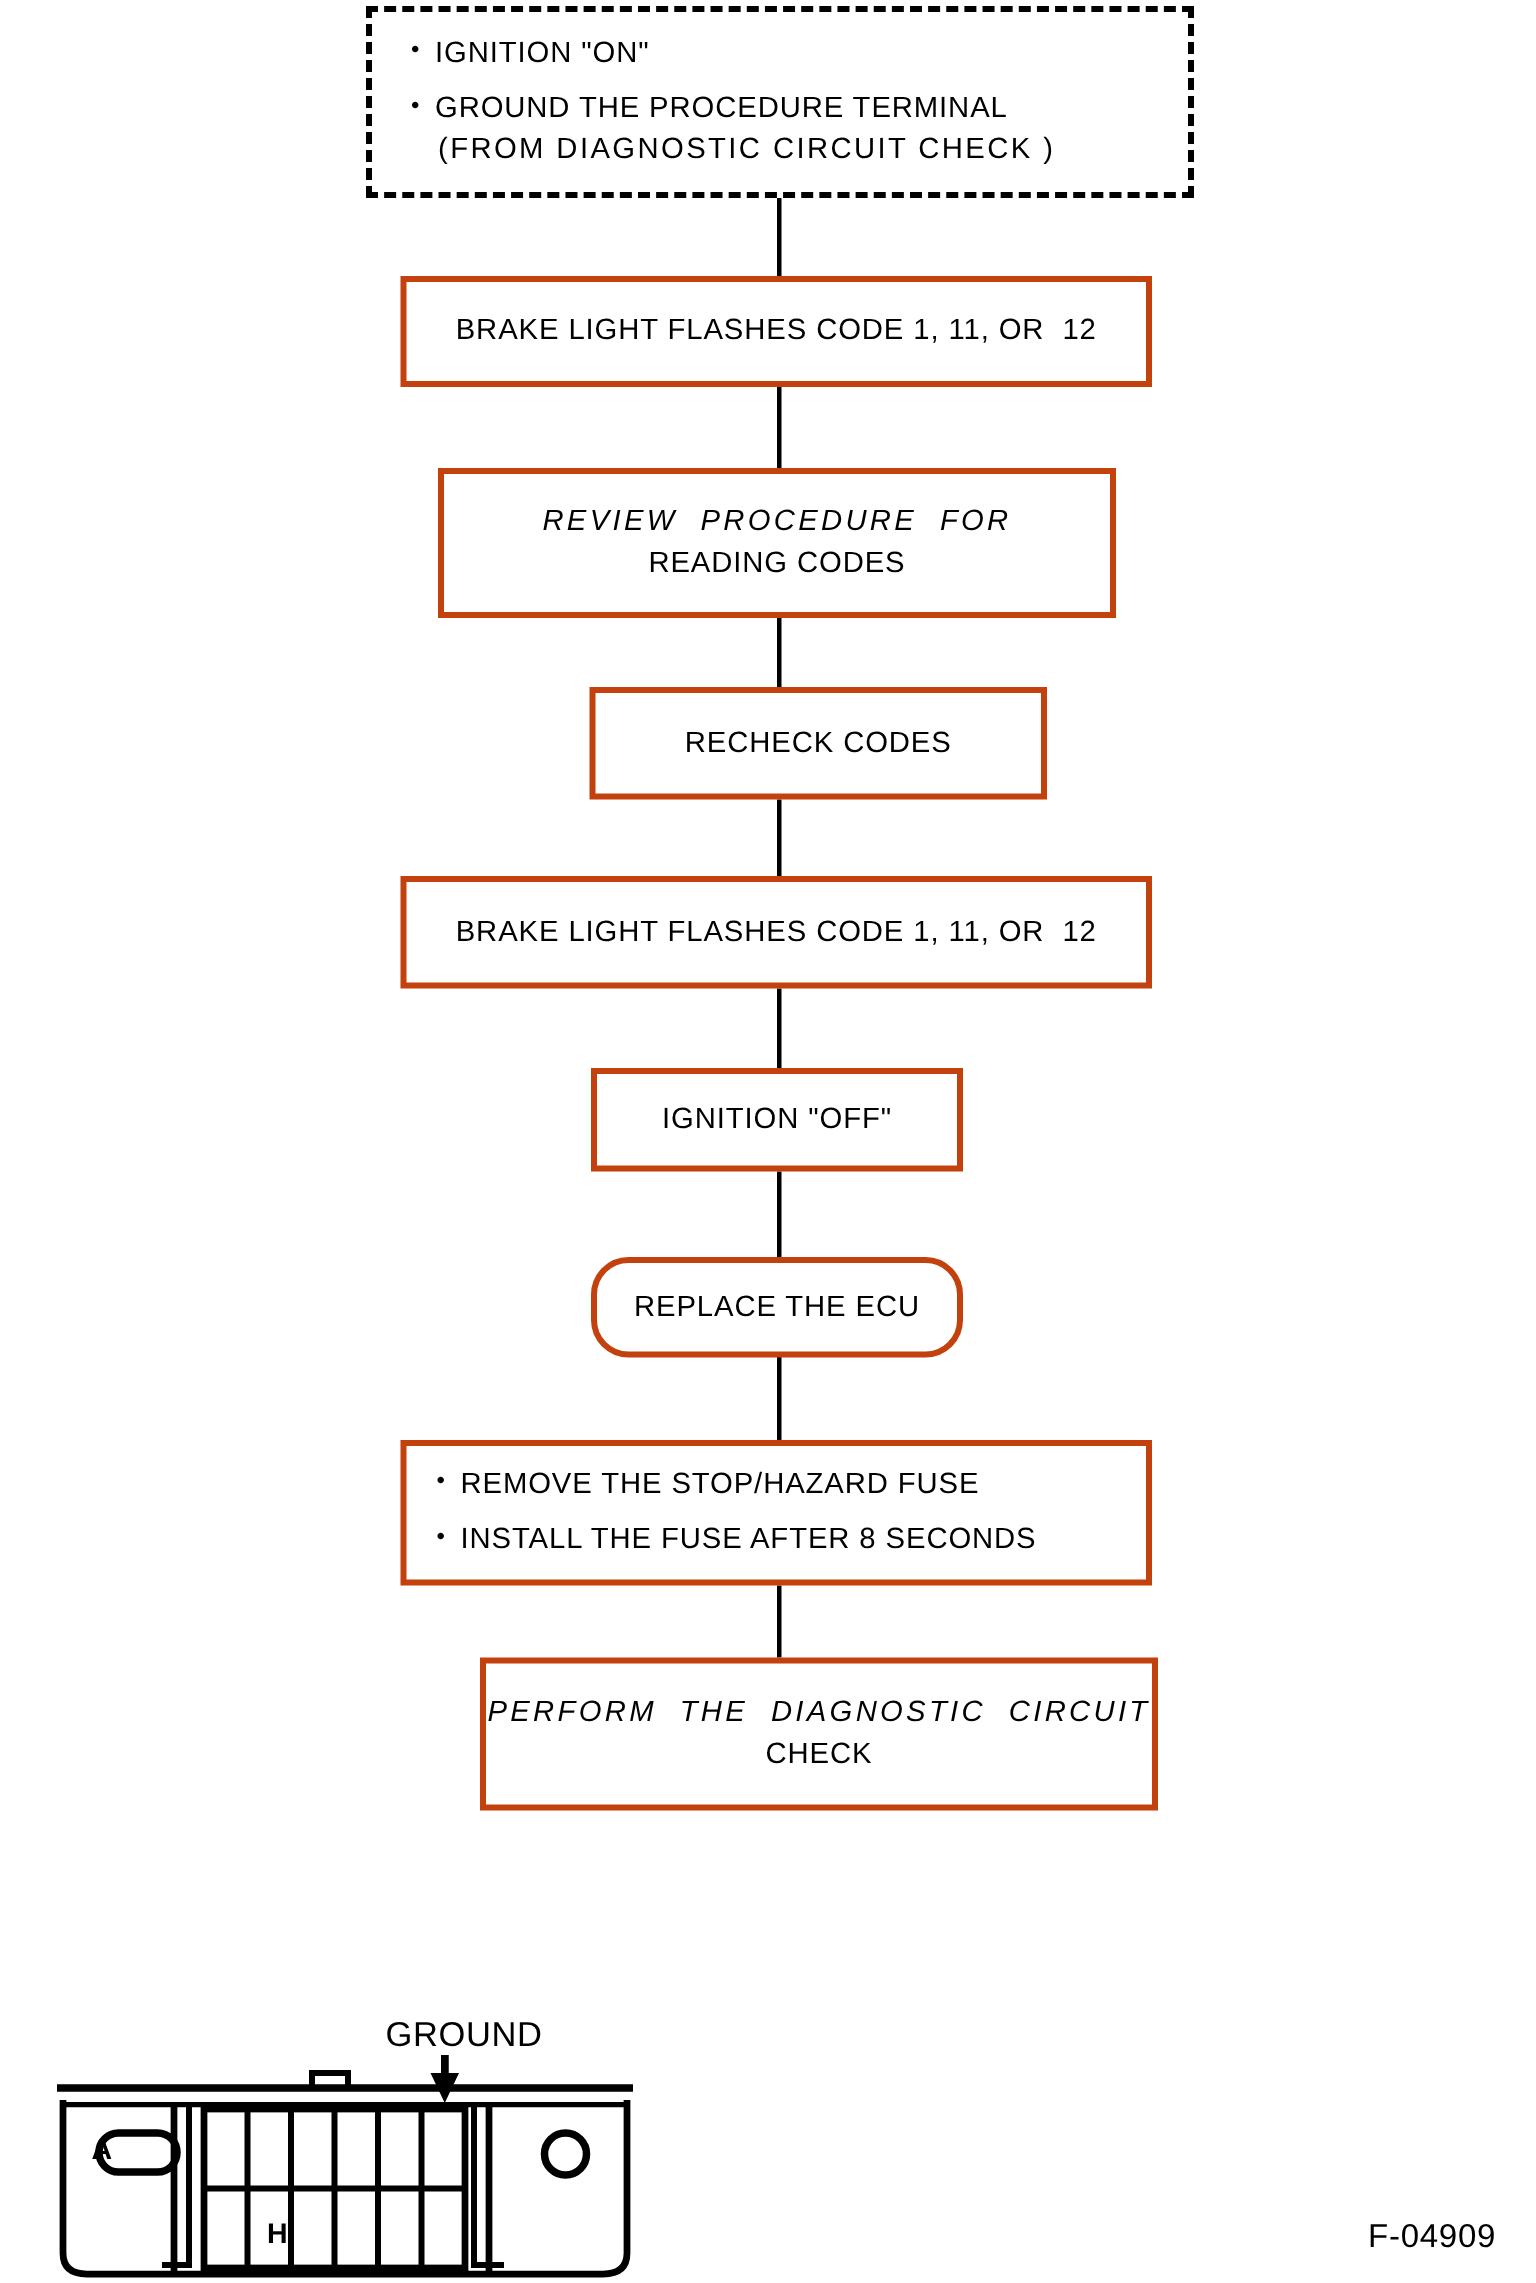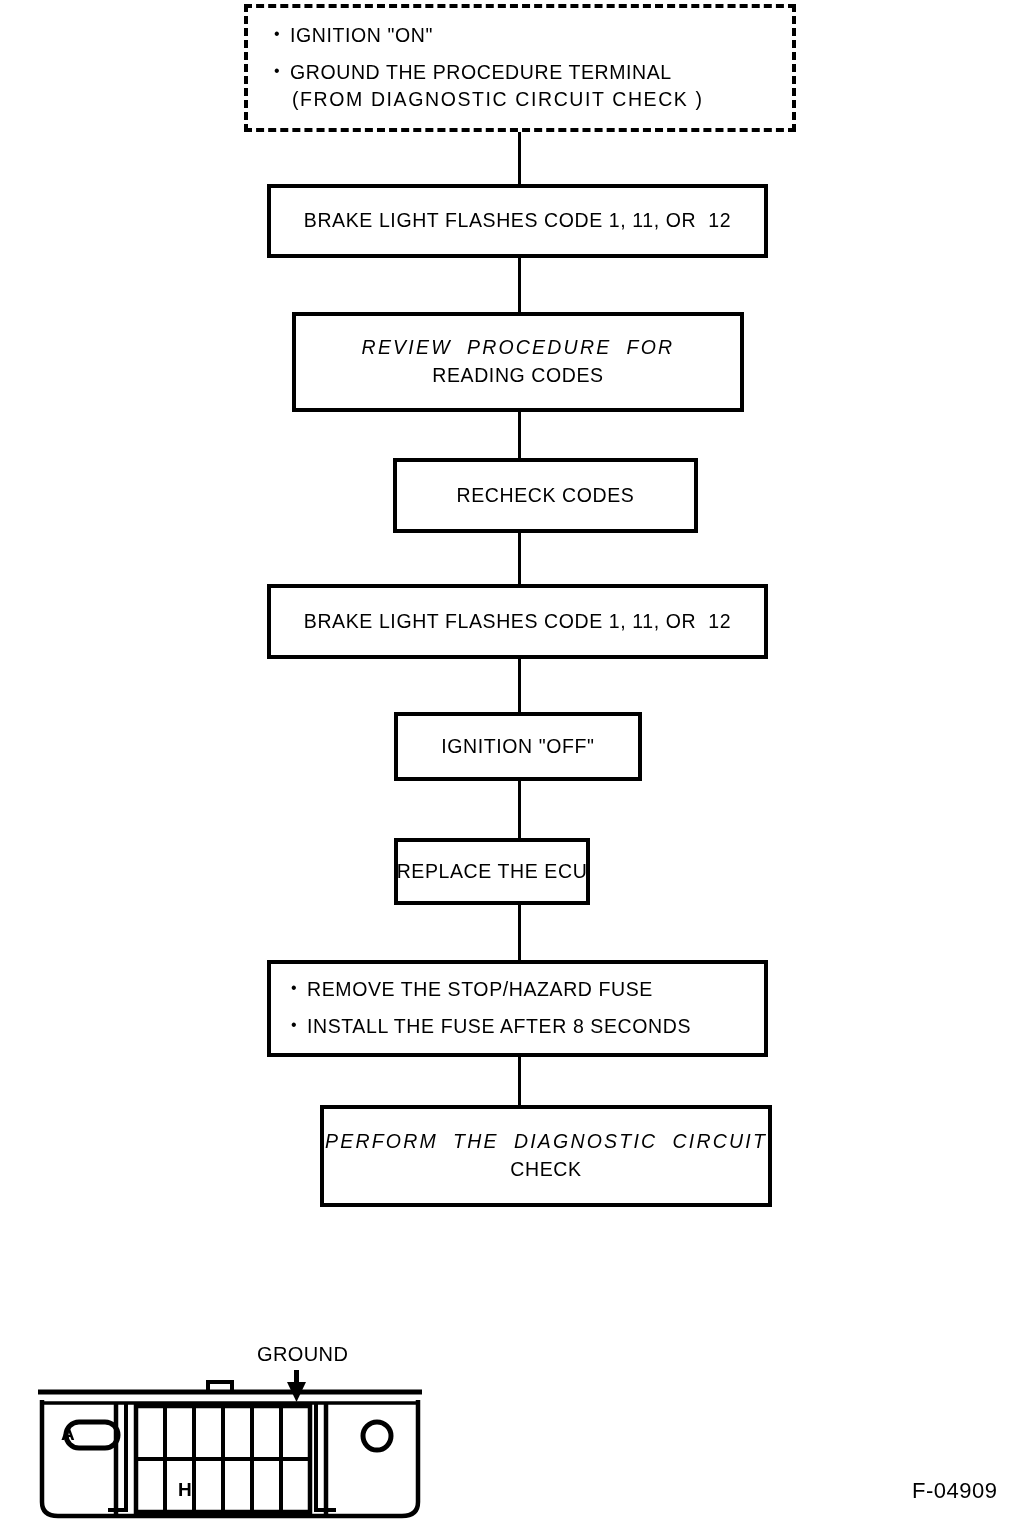--- a/index.html
+++ b/index.html
@@ -20,21 +20,21 @@
     position: absolute;
     left: 0; top: 0;
     width: 1024px;
     height: 1522px;
   }
 
   
   .node {
     position: absolute;
     box-sizing: border-box;
-    border: 4px solid #000000;
+    border: 4px solid #c2410c;
     background: #fff;
     display: flex;
     flex-direction: column;
     align-items: center;
     justify-content: center;
     text-align: center;
     font-size: 19.5px;
     letter-spacing: 0.6px;
     line-height: 1.42;
     z-index: 3;
@@ -94,21 +94,21 @@
 
   
   .aldl-caption {
     position: absolute;
     font-size: 19.5px;
     letter-spacing: 0.4px;
     white-space: nowrap;
   }
   .ground-caption {
     position: absolute;
-    font-size: 20px;
+    font-size: 23px;
     letter-spacing: 0.4px;
     white-space: nowrap;
   }
   .figure-id {
     position: absolute;
     font-size: 22px;
     letter-spacing: 0.5px;
     white-space: nowrap;
   }
   .connector-art {
@@ -162,21 +162,21 @@
   </div>
 
   <div class="node" style="left:267px; top:584px; width:501px; height:75px;">
     <span class="node-line">BRAKE LIGHT FLASHES CODE 1, 11, OR  12</span>
   </div>
 
   <div class="node" style="left:394px; top:712px; width:248px; height:69px;">
     <span class="node-line">IGNITION "OFF"</span>
   </div>
 
-  <div class="node" style="left:394px; top:838px; width:196px; height:67px;">
+  <div class="node" style="left:394px; top:838px; width:248px; height:67px;border-radius:25px;">
     <span class="node-line">REPLACE THE ECU</span>
   </div>
 
   <div class="node" style="left:267px; top:960px; width:501px; height:97px;">
     <div class="bullets" style="padding-left:20px;">
       <div class="bullet-row">
         <span class="bullet-dot">•</span>
         <span class="bullet-text">REMOVE THE STOP/HAZARD FUSE</span>
       </div>
       <div class="bullet-row">

